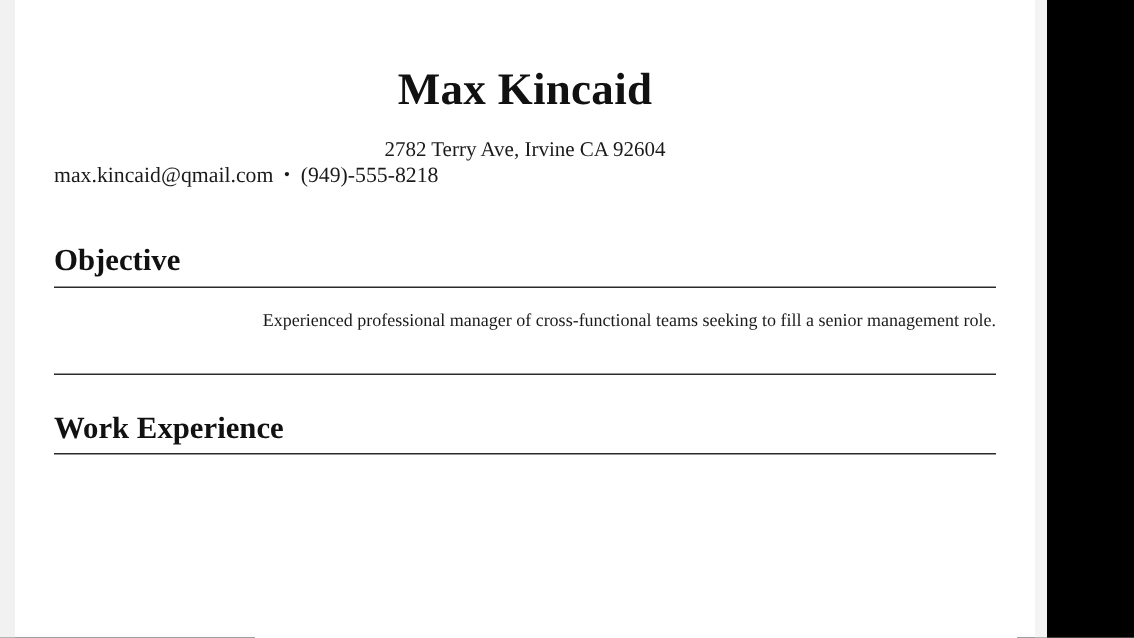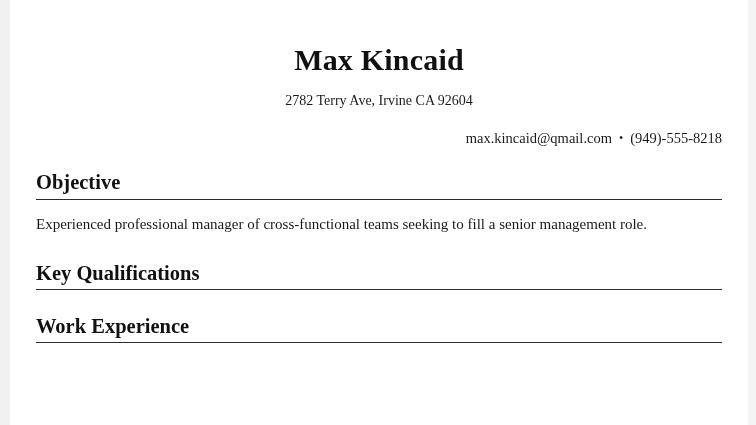--- a/index.html
+++ b/index.html
@@ -10,21 +10,21 @@
   body {
     width: 756px;
     height: 425px;
     overflow: hidden;
     font-family: "Liberation Serif", serif;
   }
   .page {
     position: absolute;
     left: 0;
     top: 0;
-    width: 756px;
+    width: 698px;
     height: 425px;
     background: #ffffff;
     overflow: hidden;
   }
   
   .gutter-left {
     position: absolute;
     left: 0; top: 0;
     width: 10px; height: 425px;
     background: #f1f1f1;
@@ -55,24 +55,23 @@
     font-family: "Liberation Serif", serif;
   }
   .address {
     text-align: center;
     font-size: 14px;
     color: #1a1a1a;
     margin-top: 17px;
     font-family: "Liberation Serif", serif;
   }
   .contact {
-    text-align: right;
+    text-align: left;
     font-size: 14.5px;
     color: #1a1a1a;
-    margin-top: 21px;
     font-family: "Liberation Serif", serif;
   }
   .contact .sep {
     display: inline-block;
     padding: 0 7px;
     font-size: 12px;
     vertical-align: 1px;
   }
   .section {
     margin-top: 22px;
@@ -84,28 +83,28 @@
     padding-bottom: 4px;
     line-height: 1.15;
     font-family: "Liberation Serif", serif;
   }
   .rule {
     height: 1px;
     background: #2b2b2b;
     width: 100%;
   }
   .section-body {
-    font-size: 15px;
+    font-size: 12px;
     line-height: 1.62;
     color: #1a1a1a;
     margin-top: 12px;
-    text-align: left;
+    text-align: right;
     font-family: "Liberation Serif", serif;
   }
-  .section.objective { margin-top: 24px; }
+  .section.objective { margin-top: 37px; }
   .section.keyqual { margin-top: 26px; }
   .section.work { margin-top: 25px; }
   .section.work .section-title { padding-bottom: 3px; }
 </style>
 </head>
 <body>
 
 <div class="page">
 
   <div class="gutter-left"></div>
@@ -121,21 +120,20 @@
       <span>max.kincaid@qmail.com</span><span class="sep">•</span><span>(949)-555-8218</span>
     </div>
 
     <div class="section objective">
       <div class="section-title">Objective</div>
       <div class="rule"></div>
       <div class="section-body">Experienced professional manager of cross-functional teams seeking to fill a senior management role.</div>
     </div>
 
     <div class="section keyqual">
-      <div class="section-title">Key Qualifications</div>
       <div class="rule"></div>
     </div>
 
     <div class="section work">
       <div class="section-title">Work Experience</div>
       <div class="rule"></div>
     </div>
 
   </div>
 </div>

